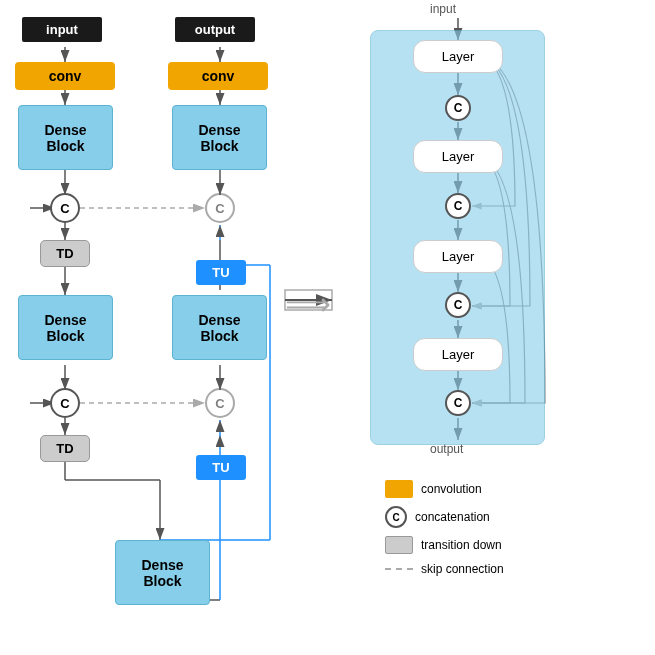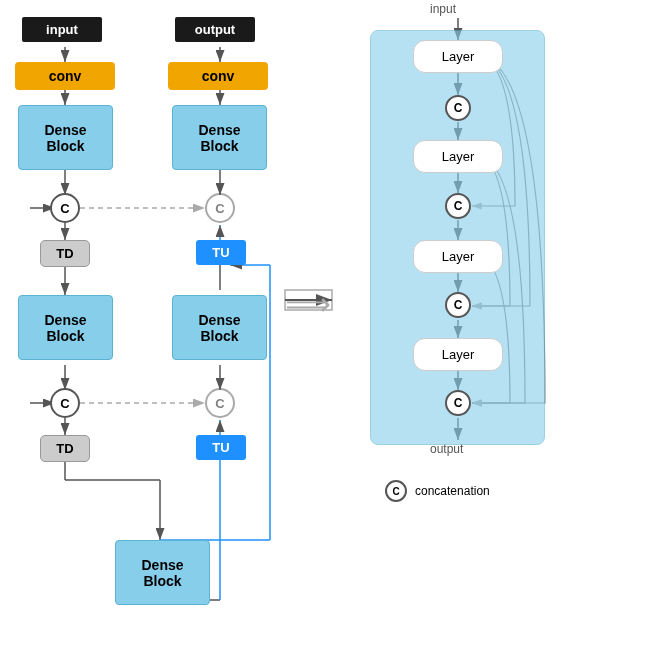--- a/index.html
+++ b/index.html
@@ -87,20 +87,21 @@
     .node-tu {
       background: #1e90ff;
       color: #fff;
       padding: 5px 12px;
       font-size: 13px;
       font-weight: bold;
       text-align: center;
       border-radius: 3px;
       display: inline-block;
       min-width: 50px;
+      margin-top: 20px;
     }
 
     
     .abs { position: absolute; }
 
     
     .arrows-svg {
       position: absolute;
       top: 0;
       left: 0;
@@ -401,24 +402,36 @@
   </div>
 
   <div class="abs" style="left:445px; top:390px;">
     <div class="node-concat-small">C</div>
   </div>
 
   <div class="abs" style="left:430px; top:442px; font-size:12px; color:#555;">output</div>
 
   <div class="legend">
 
+    <div class="legend-item">
+      <div class="legend-box" style="background:#f0a500;"></div>
+      <span>convolution</span>
+    </div>
 
 
     <div class="legend-item">
       <div class="legend-circle">C</div>
       <span>concatenation</span>
     </div>
 
-
-
+    <div class="legend-item">
+      <div class="legend-box" style="background:#ccc; border:1px solid #999;"></div>
+      <span>transition down</span>
+    </div>
+
+
+    <div class="legend-item">
+      <div class="legend-line-skip"></div>
+      <span>skip connection</span>
+    </div>
   </div>
 
 </div>
 
 </body></html>

